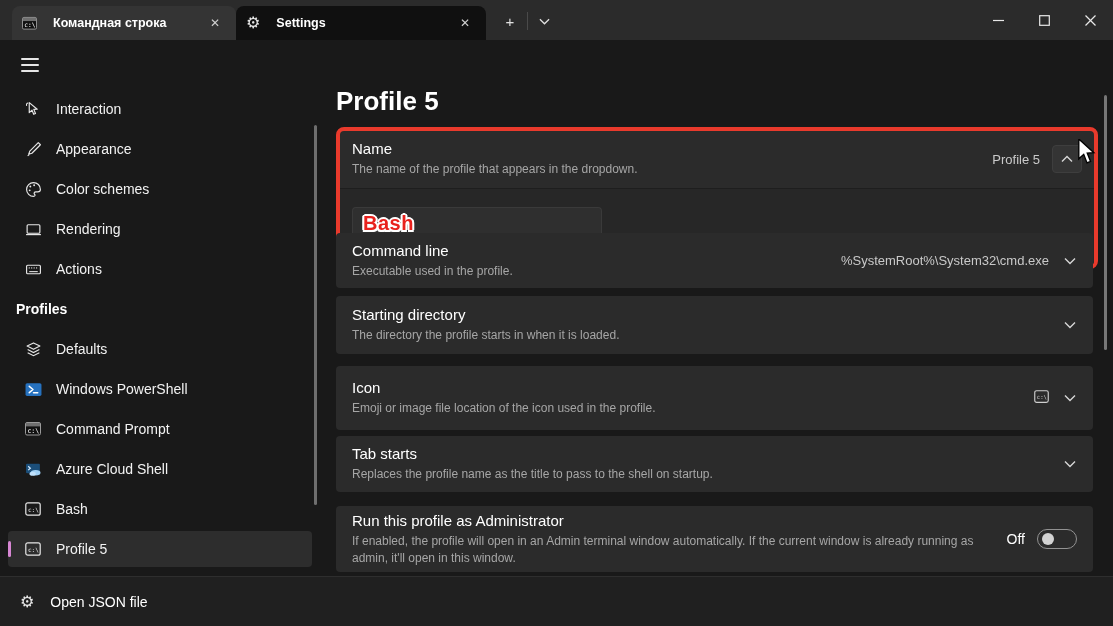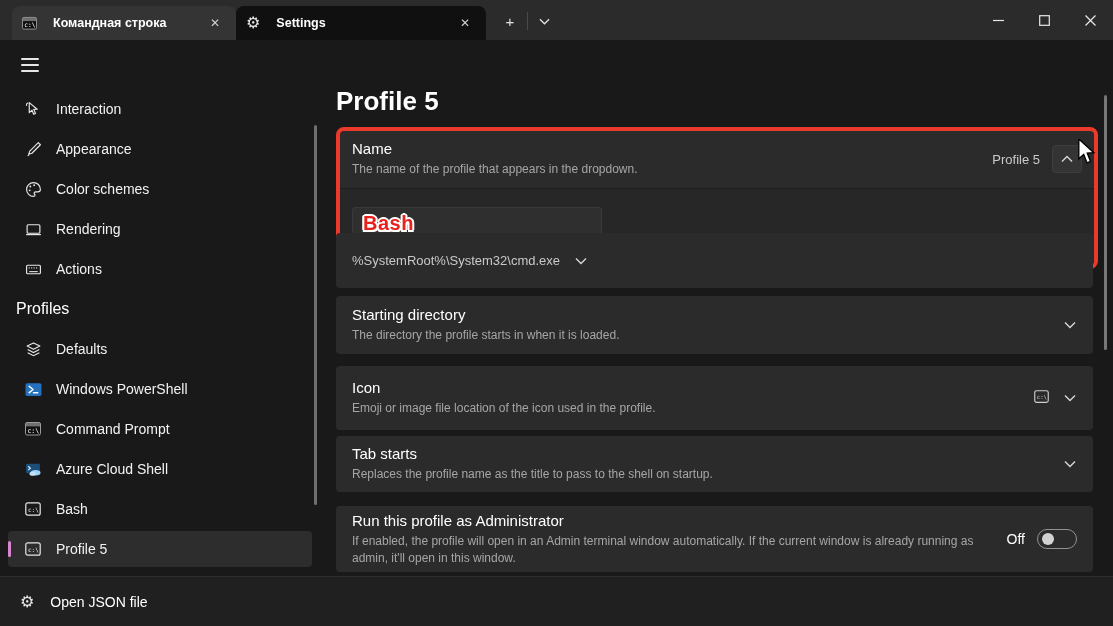--- a/index.html
+++ b/index.html
@@ -30,21 +30,21 @@
   .sidebar { position:absolute; left:0; top:0; width:322px; height:536px; }
   .hamburger { position:absolute; left:14px; top:10px; width:32px; height:30px; display:flex;
                flex-direction:column; justify-content:center; gap:4px; padding:0 7px; border-radius:4px; }
   .hamburger span { display:block; height:2px; background:#e6e6e6; border-radius:1px; }
   .nav-item { position:absolute; left:8px; width:304px; height:36px; display:flex; align-items:center;
               padding-left:16px; border-radius:4px; font-size:14px; color:#f2f2f2; }
   .nav-item .ico { width:18px; height:18px; display:flex; align-items:center; justify-content:center; margin-right:14px; }
   .nav-item.selected { background:#2d2d2d; }
   .accent-pill { position:absolute; left:0; top:10px; width:3px; height:16px; border-radius:2px; background:#d786d3; }
   .section-head { position:absolute; left:16px; width:290px; height:36px; display:flex; align-items:center;
-                  font-size:16px; font-weight:normal; color:#fff; }
+                  font-size:14px; font-weight:bold; color:#fff; }
   .side-scroll { position:absolute; left:314px; top:85px; width:3px; height:380px; background:#6e6e6e; border-radius:2px; }
 
   
   .page-title { position:absolute; left:336px; top:46px; font-size:26px; font-weight:bold; color:#fff; }
   .card { position:absolute; left:336px; width:757px; background:#2b2b2b; border-radius:4px;
           display:flex; align-items:center; padding:0 16px; }
   .card .lbl-col { flex:1; min-width:0; padding-right:16px; }
   .row-label { font-size:15px; color:#ffffff; }
   .row-desc  { font-size:12px; color:#a6a6a6; margin-top:4px; line-height:1.35; }
   .row-value { font-size:13px; color:#c9c9c9; white-space:nowrap; }
@@ -290,20 +290,24 @@
       </div>
       <div class="name-divider"></div>
       <div class="name-body">
         <div class="name-input">
           <span class="typed-red">Bash</span>
         </div>
       </div>
     </div>
 
     <div class="card" style="top:193px; height:55px;">
+      <div class="lbl-col">
+        <div class="row-label">Command line</div>
+        <div class="row-desc">Executable used in the profile.</div>
+      </div>
       <div class="right-col">
         <span class="row-value">%SystemRoot%\System32\cmd.exe</span>
         <span class="chev">
           <svg width="12" height="8" viewBox="0 0 12 7">
               <polyline points="1,1 6,6 11,1" fill="none" stroke="#d6d6d6" stroke-width="1.4"></polyline>
             </svg>
         </span>
       </div>
     </div>
 

